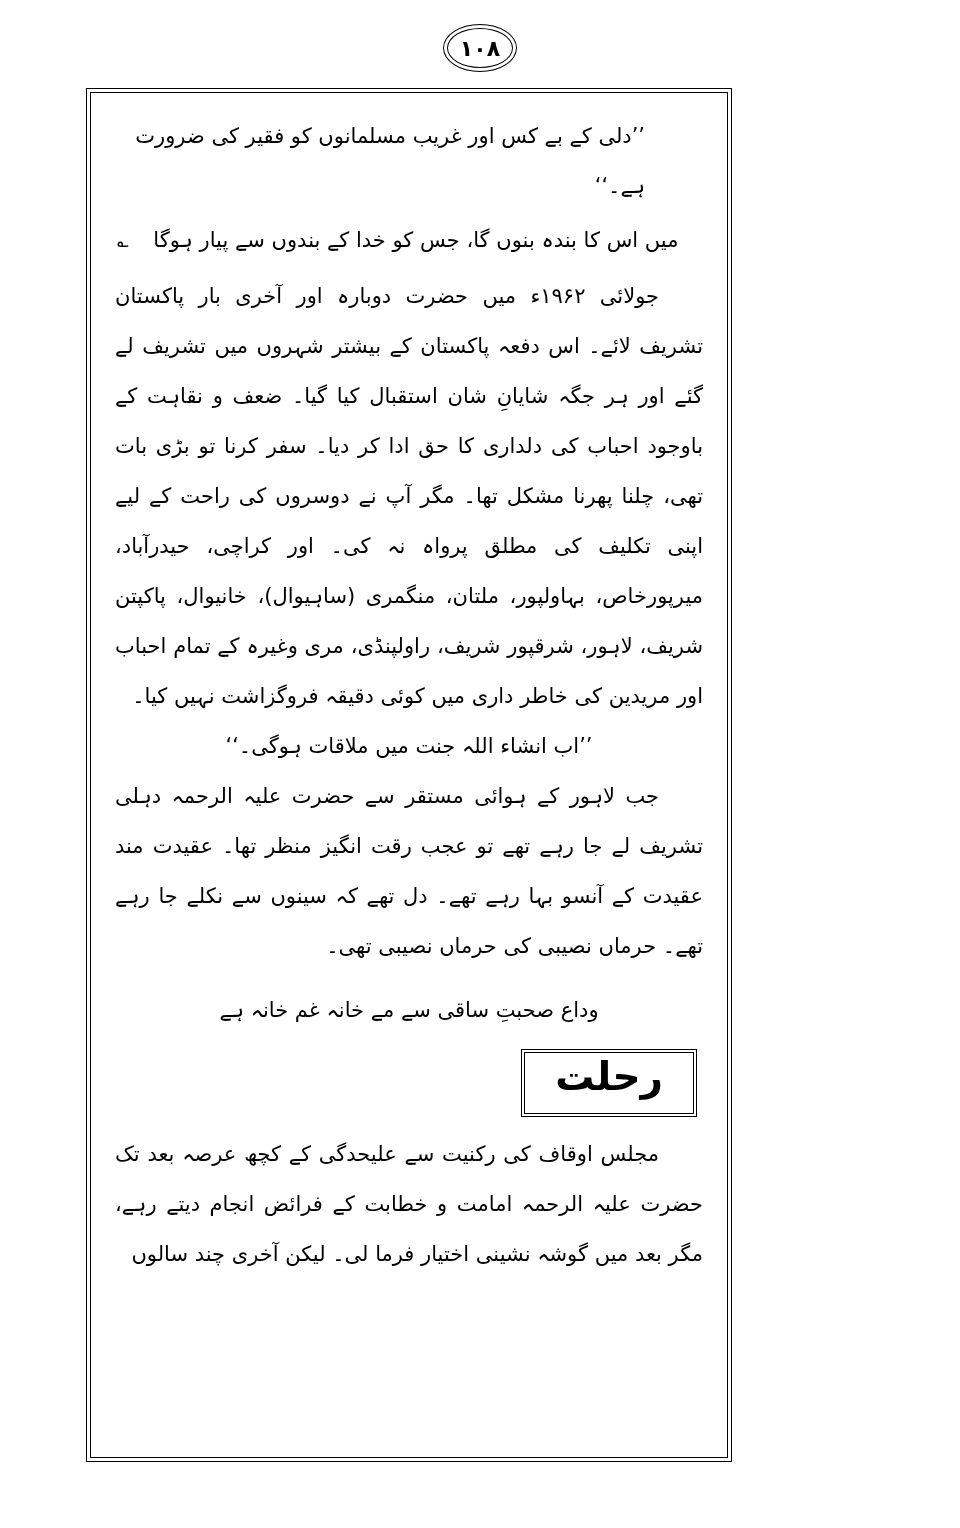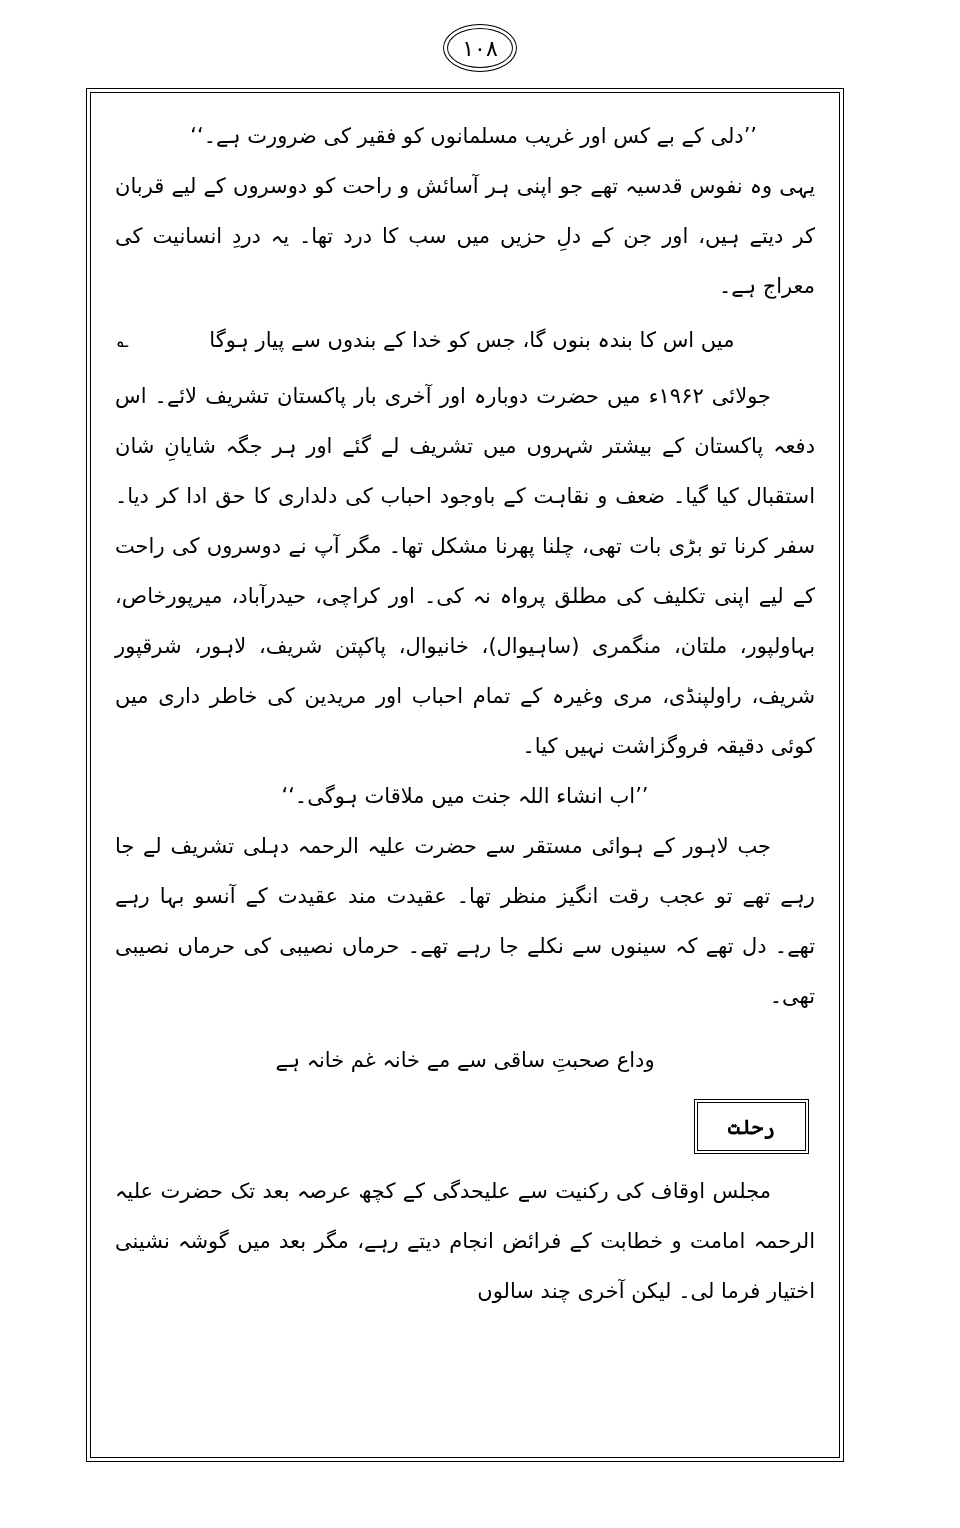--- a/index.html
+++ b/index.html
@@ -34,29 +34,29 @@
   .badge-inner {
     width: 100%;
     height: 100%;
     border: 1px solid #000;
     border-radius: 50%;
     box-sizing: border-box;
     display: flex;
     align-items: center;
     justify-content: center;
     font-size: 22px;
-    font-weight: normal;
+    font-weight: bold;
     direction: rtl;
   }
   
   .outer-frame {
     position: absolute;
     left: 86px;
     top: 88px;
-    width: 758px;
+    width: 646px;
     height: 1374px;
     border: 1.5px solid #000;
     box-sizing: border-box;
   }
   .inner-frame {
     position: absolute;
     inset: 3px;
     border: 1px solid #000;
     box-sizing: border-box;
     padding: 18px 24px 10px 24px;
@@ -101,43 +101,41 @@
   
   .heading-box {
     width: fit-content;
     margin: 14px 6px 12px auto;
     border: 1.5px solid #000;
     padding: 2px;
     box-sizing: border-box;
   }
   .heading-inner {
     border: 1px solid #000;
-    padding: 2px 30px 1px 30px;
-    font-size: 20px;
+    padding: 2px 30px 14px 30px;
+    font-size: 39px;
     font-weight: bold;
     line-height: 44px;
     text-align: center;
-    font-family: Liberation Serif, serif;
   }
 </style>
 </head>
 <body>
 
 <div class="page">
 
   <div class="page-number-badge">
     <div class="badge-inner">۱۰۸</div>
   </div>
 
   <div class="outer-frame">
     <div class="inner-frame">
 
       <p class="para quote-line">’’دلی کے بے کس اور غریب مسلمانوں کو فقیر کی ضرورت ہے۔‘‘</p>
 
-      <p class="para">یہی وہ نفوس قدسیہ تھے جو اپنی ہر آسائش و راحت کو دوسروں کے لیے قربان کر دیتے ہیں، اور جن کے دلِ حزیں میں سب کا درد تھا۔ یہ دردِ انسانیت کی معراج ہے۔</p>
 
       <div class="verse-block">
         <p class="para verse"><span class="verse-marker">؎</span></p>
         <p class="para verse">میں اس کا بندہ بنوں گا، جس کو خدا کے بندوں سے پیار ہوگا</p>
       </div>
 
 
       <p class="para indent">جولائی ۱۹۶۲ء میں حضرت دوبارہ اور آخری بار پاکستان تشریف لائے۔ اس دفعہ پاکستان کے بیشتر شہروں میں تشریف لے گئے اور ہر جگہ شایانِ شان استقبال کیا گیا۔ ضعف و نقاہت کے باوجود احباب کی دلداری کا حق ادا کر دیا۔ سفر کرنا تو بڑی بات تھی، چلنا پھرنا مشکل تھا۔ مگر آپ نے دوسروں کی راحت کے لیے اپنی تکلیف کی مطلق پرواہ نہ کی۔ اور کراچی، حیدرآباد، میرپورخاص، بہاولپور، ملتان، منگمری (ساہیوال)، خانیوال، پاکپتن شریف، لاہور، شرقپور شریف، راولپنڈی، مری وغیرہ کے تمام احباب اور مریدین کی خاطر داری میں کوئی دقیقہ فروگزاشت نہیں کیا۔</p>
 
 

